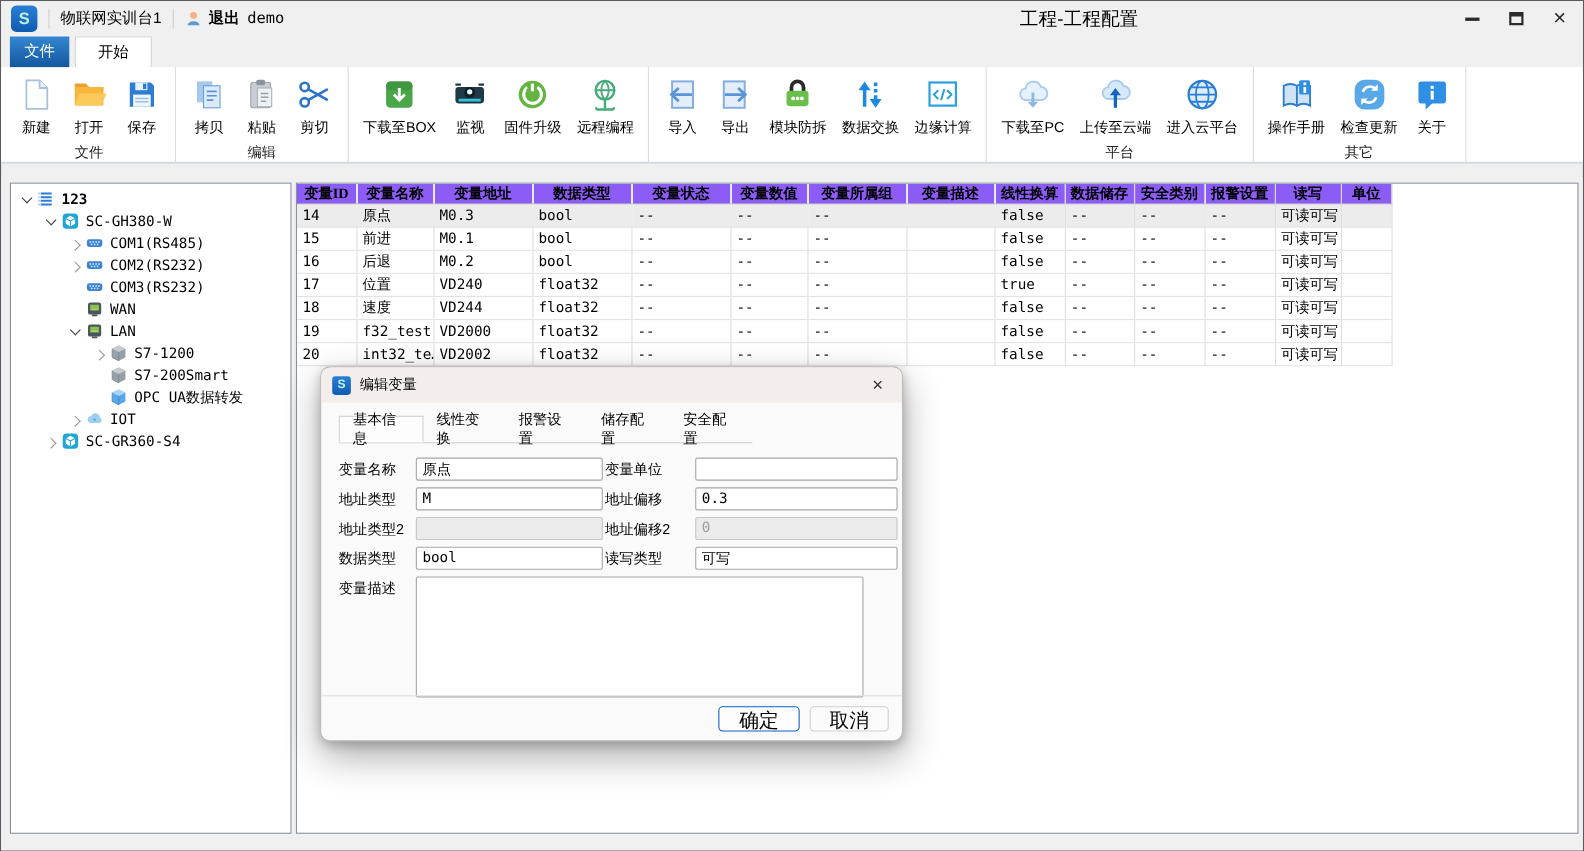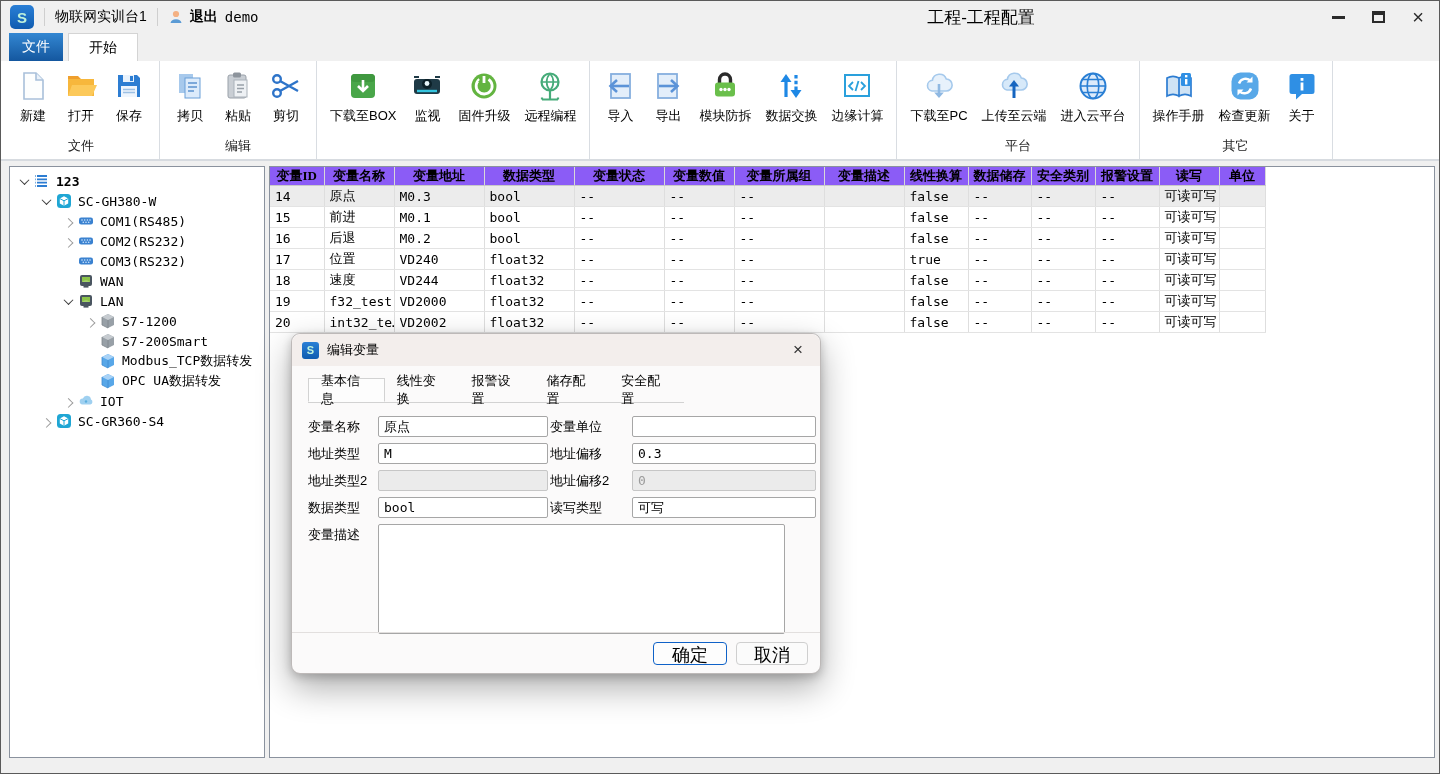--- a/index.html
+++ b/index.html
@@ -22,21 +22,21 @@
   .wc-max i { display:block; width:13px; height:12px; border:2px solid #2b2b2b; border-top-width:4px; }
   .wc-close { font-size:20px; color:#2b2b2b; line-height:1; }
 
   
   .tabrow { height:28px; display:flex; align-items:stretch; background:#f0f0f0; padding-left:8px; }
   .tab { display:flex; align-items:center; justify-content:center; font-size:14px; }
   .tab-file { width:54px; background:linear-gradient(180deg,#3387d2,#14579f); color:#fff; }
   .tab-start { width:70px; margin-left:5px; background:#fff; border:1px solid #d4d4d4; border-bottom:none; }
 
   
-  .ribbon { height:100px; background:#fff; border-bottom:2px solid #d7dbe0; display:flex; padding-left:2px; }
+  .ribbon { height:88px; background:#fff; border-bottom:2px solid #d7dbe0; display:flex; padding-left:2px; }
   .rb-group { display:flex; flex-direction:column; border-right:1px solid #d9dde2; padding:6px 6px 2px 6px; }
   .rb-items { display:flex; flex:1; }
   .rb-item { display:flex; flex-direction:column; align-items:center; padding:2px 7px; cursor:default; }
   .rb-icon { width:34px; height:34px; display:flex; align-items:center; justify-content:center; }
   .rb-icon svg { width:32px; height:32px; }
   .rb-label { margin-top:4px; font-size:13px; white-space:nowrap; }
   .rb-caption { text-align:center; font-size:13px; color:#222; padding:3px 0 2px; }
 
   
   .main { position:absolute; top:160px; left:0; right:0; bottom:0; background:#f0f0f0; }
@@ -482,29 +482,20 @@
             <span>S7-1200</span>
           </div>
           <div class="tree-row" style="padding-left: 72px;">
             <span class="tw"></span>
             <span class="tree-ic"><svg viewBox="0 0 16 16">
                 <path d="M8 1l6 3v8l-6 3-6-3V4z" fill="#98a0a7"></path>
                 <path d="M8 1l6 3-6 3L2 4z" fill="#c6cbd0"></path>
                 <path d="M8 7v8M2 4v8l6 3" fill="none" stroke="#7d858c" stroke-width=".8"></path>
               </svg></span>
             <span>S7-200Smart</span>
-          </div>
-          <div class="tree-row" style="padding-left: 72px;">
-            <span class="tw"></span>
-            <span class="tree-ic"><svg viewBox="0 0 16 16">
-                <path d="M8 1l6 3v8l-6 3-6-3V4z" fill="#58a7e8"></path>
-                <path d="M8 1l6 3-6 3L2 4z" fill="#a8d2f6"></path>
-                <path d="M8 7v8M2 4v8l6 3" fill="none" stroke="#3f8cd0" stroke-width=".8"></path>
-              </svg></span>
-            <span>Modbus_TCP数据转发</span>
           </div>
           <div class="tree-row" style="padding-left: 72px;">
             <span class="tw"></span>
             <span class="tree-ic"><svg viewBox="0 0 16 16">
                 <path d="M8 1l6 3v8l-6 3-6-3V4z" fill="#58a7e8"></path>
                 <path d="M8 1l6 3-6 3L2 4z" fill="#a8d2f6"></path>
                 <path d="M8 7v8M2 4v8l6 3" fill="none" stroke="#3f8cd0" stroke-width=".8"></path>
               </svg></span>
             <span>OPC UA数据转发</span>
           </div>

